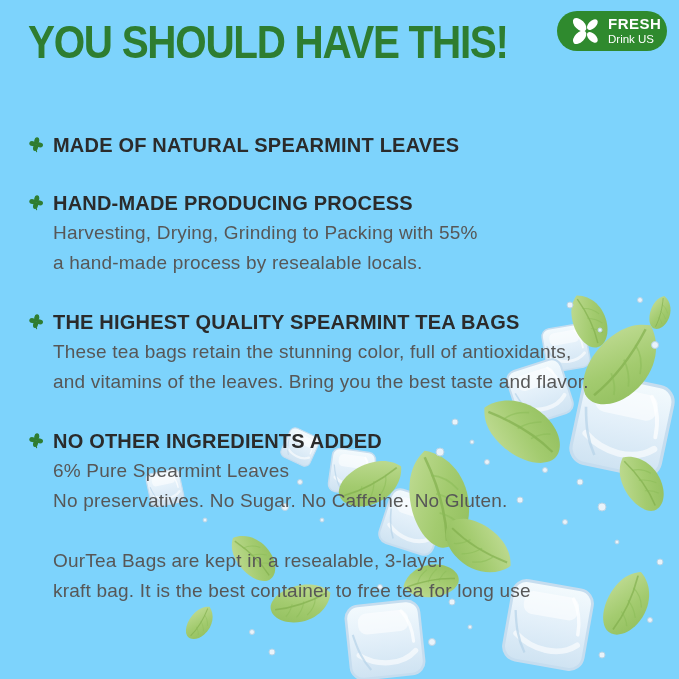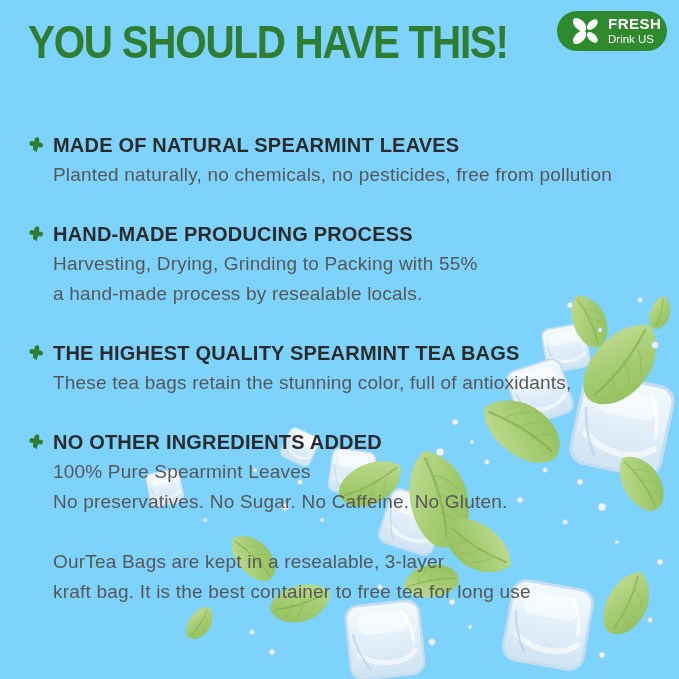--- a/index.html
+++ b/index.html
@@ -142,23 +142,20 @@
           <g transform="rotate(10 10 10)" fill="#2f7d32">
             <ellipse cx="10" cy="4.6" rx="3.1" ry="4.3"></ellipse>
               <ellipse cx="10" cy="13.4" rx="3.1" ry="4.3"></ellipse>
             <ellipse cx="5.6" cy="9" rx="4.3" ry="3.1"></ellipse>
               <ellipse cx="14.4" cy="9" rx="4.3" ry="3.1"></ellipse>
             <path d="M10,12 C10.6,15 11.2,16.6 12.4,18.6" stroke="#2f7d32" stroke-width="1.4" fill="none"></path>
           </g>
         </svg>
         <span class="fhtext">MADE OF NATURAL SPEARMINT LEAVES</span>
       </div>
-      <div class="fbody">
-        <div>Planted naturally, no chemicals, no pesticides, free from pollution</div>
-      </div>
     </div>
 
     <div class="feature">
       <div class="fhead">
         <svg class="clover" width="16" height="16" viewBox="0 0 20 20">
           <g transform="rotate(10 10 10)" fill="#2f7d32">
             <ellipse cx="10" cy="4.6" rx="3.1" ry="4.3"></ellipse>
               <ellipse cx="10" cy="13.4" rx="3.1" ry="4.3"></ellipse>
             <ellipse cx="5.6" cy="9" rx="4.3" ry="3.1"></ellipse>
               <ellipse cx="14.4" cy="9" rx="4.3" ry="3.1"></ellipse>
@@ -181,38 +178,39 @@
               <ellipse cx="10" cy="13.4" rx="3.1" ry="4.3"></ellipse>
             <ellipse cx="5.6" cy="9" rx="4.3" ry="3.1"></ellipse>
               <ellipse cx="14.4" cy="9" rx="4.3" ry="3.1"></ellipse>
             <path d="M10,12 C10.6,15 11.2,16.6 12.4,18.6" stroke="#2f7d32" stroke-width="1.4" fill="none"></path>
           </g>
         </svg>
         <span class="fhtext">THE HIGHEST QUALITY SPEARMINT TEA BAGS</span>
       </div>
       <div class="fbody">
         <div>These tea bags retain the stunning color, full of antioxidants,</div>
+        <div>and vitamins of the leaves. Bring you the best taste and flavor.</div>
       </div>
     </div>
 
     <div class="feature">
       <div class="fhead">
         <svg class="clover" width="16" height="16" viewBox="0 0 20 20">
           <g transform="rotate(10 10 10)" fill="#2f7d32">
             <ellipse cx="10" cy="4.6" rx="3.1" ry="4.3"></ellipse>
               <ellipse cx="10" cy="13.4" rx="3.1" ry="4.3"></ellipse>
             <ellipse cx="5.6" cy="9" rx="4.3" ry="3.1"></ellipse>
               <ellipse cx="14.4" cy="9" rx="4.3" ry="3.1"></ellipse>
             <path d="M10,12 C10.6,15 11.2,16.6 12.4,18.6" stroke="#2f7d32" stroke-width="1.4" fill="none"></path>
           </g>
         </svg>
         <span class="fhtext">NO OTHER INGREDIENTS ADDED</span>
       </div>
       <div class="fbody">
-        <div>100% Pure Spearmint Leaves</div>
+        <div>6% Pure Spearmint Leaves</div>
         <div>No preservatives. No Sugar. No Caffeine. No Gluten.</div>
       </div>
     </div>
 
     <div class="feature">
       <div class="fbody">
         <div>OurTea Bags are kept in a resealable, 3-layer</div>
         <div>kraft bag. It is the best container to free tea for long use</div>
       </div>
     </div>

